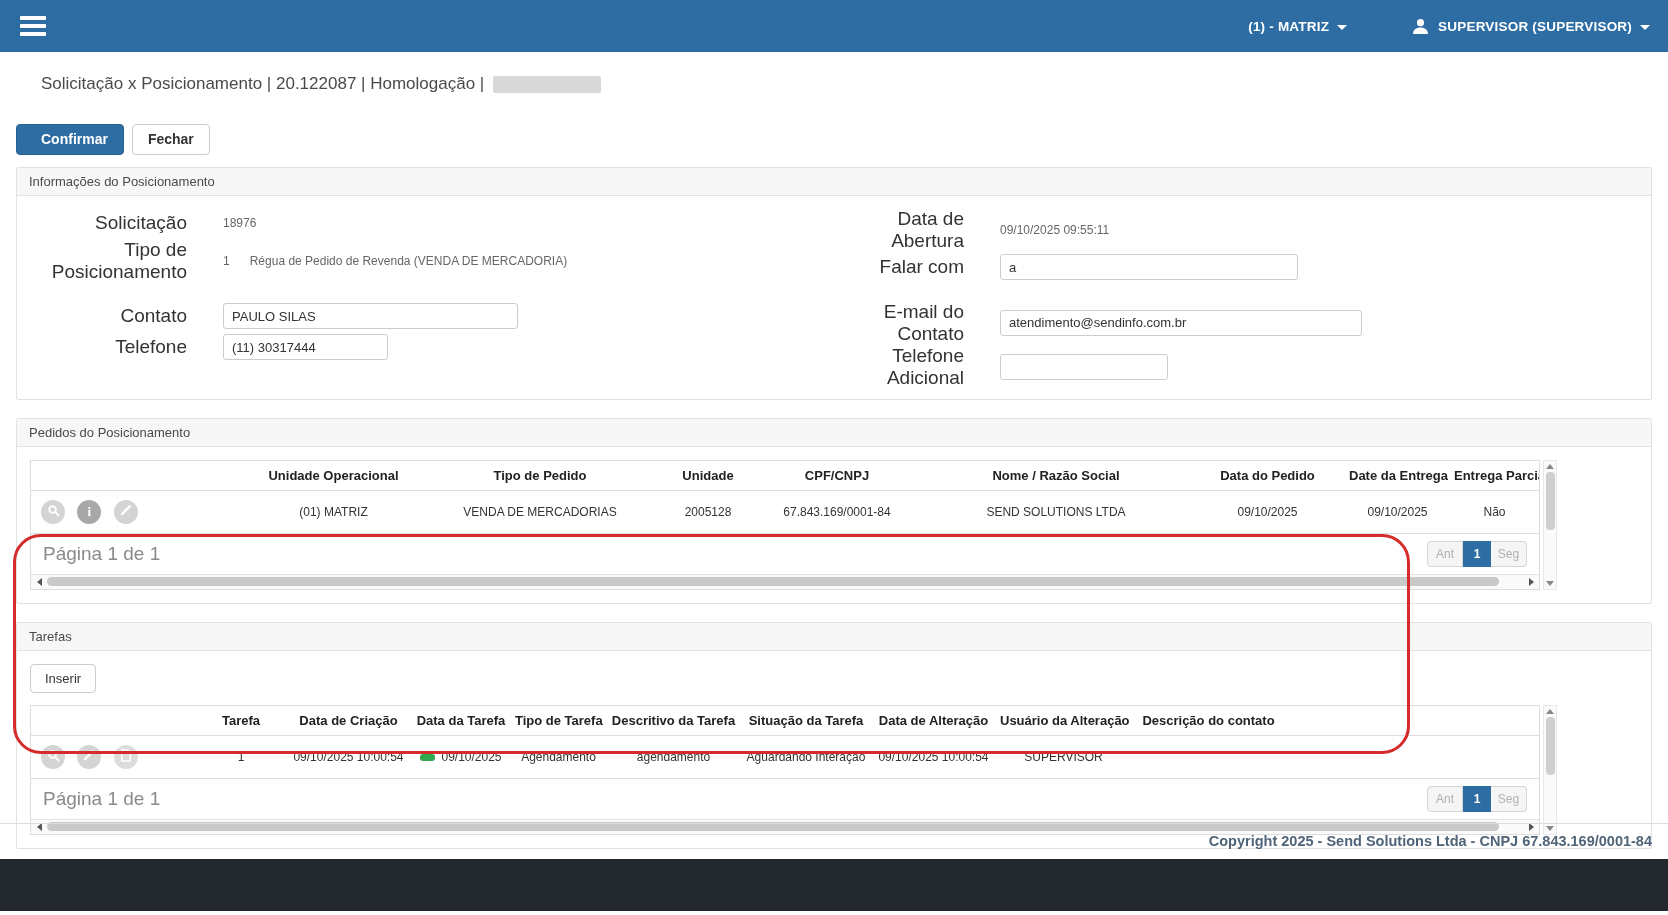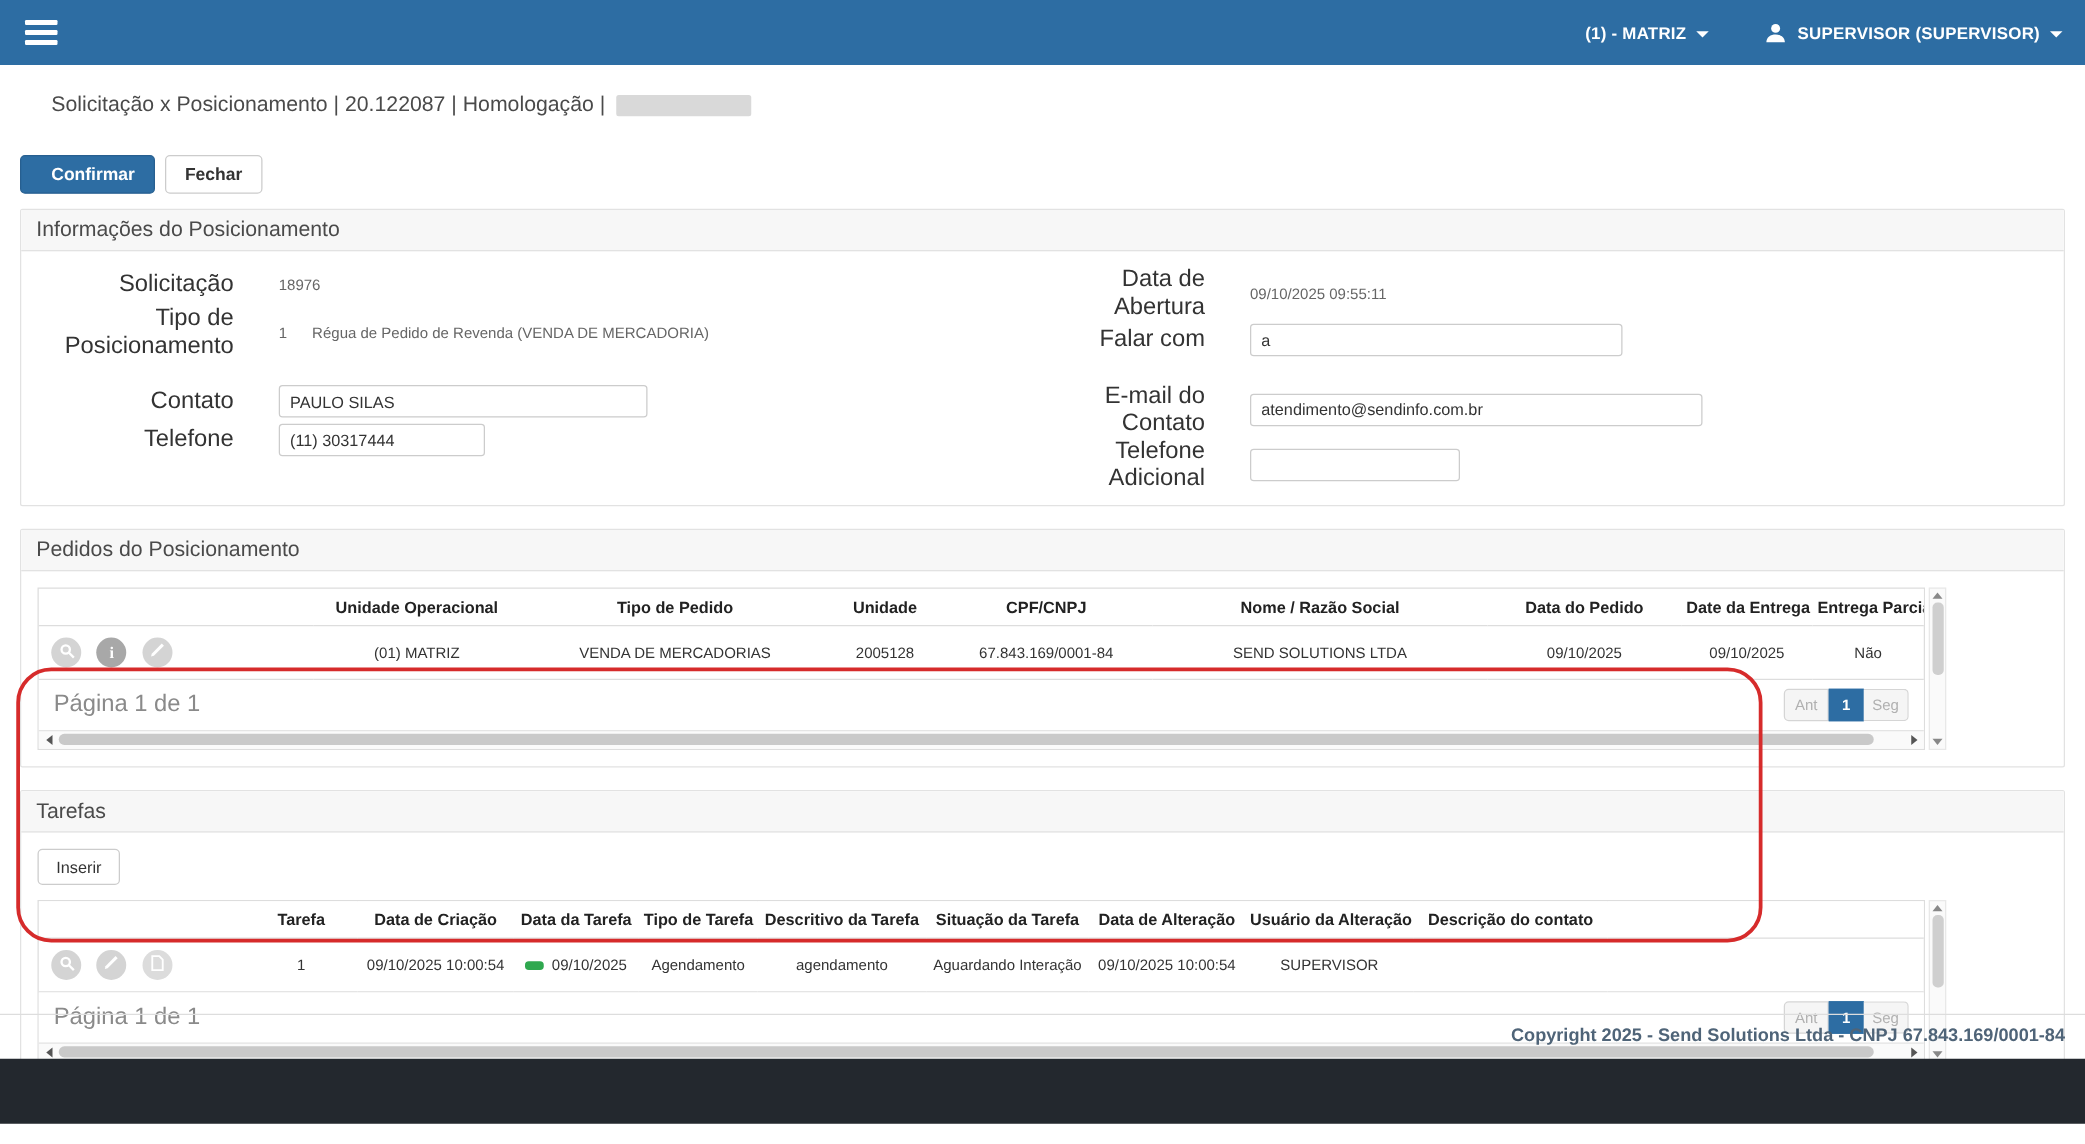--- a/index.html
+++ b/index.html
@@ -12,37 +12,37 @@
   }
   .page { position: relative; width: 1668px; height: 915px; background:#fff; }
 
   
   .topbar {
     height: 52px; background: #2d6da3; display: flex; align-items: center;
     justify-content: space-between; padding: 0 18px;
   }
   .hamburger { background: transparent; border: none; cursor: pointer; padding: 4px 2px; }
   .hamburger .bar { display: block; width: 26px; height: 4px; background: #fff; margin: 4px 0; border-radius: 1px; }
-  .topbar-right { display: flex; align-items: center; gap: 44px; }
+  .topbar-right { display: flex; align-items: center; gap: 64px; }
   .tb-item { display: flex; align-items: center; gap: 8px; color: #fff; font-size: 13.5px; font-weight: 700; cursor: pointer; letter-spacing: .2px; }
   .caret { width: 0; height: 0; border-left: 5px solid transparent; border-right: 5px solid transparent; border-top: 5px solid #fff; margin-top: 2px; }
 
   
   .breadcrumb { padding: 22px 16px 6px; font-size: 17px; color: #4a4a4a; display: flex; align-items: center; margin-left: 25px; }
   .redacted { display: inline-block; width: 108px; height: 17px; background: #d9d9d9; margin-left: 9px; border-radius: 2px; }
 
   
   .actions { padding: 24px 16px 12px; display: flex; gap: 8px; }
   .btn { font-family: inherit; font-size: 14px; font-weight: 700; padding: 6px 15px; border-radius: 4px; cursor: pointer; line-height: 1.2; }
   .btn-primary { background: #2d6da3; border: 1px solid #275f90; color: #fff; padding-left: 24px; }
   .btn-default { background: #fff; border: 1px solid #ccc; color: #333; }
 
   
   .panel { margin: 0 16px 18px; border: 1px solid #e2e2e2; border-radius: 2px; background: #fff; }
-  .panel-title { background: #f7f7f7; border-bottom: 1px solid #e2e2e2; padding: 6px 12px; font-size: 17px; color: #4a4a4a; }
+  .panel-title { background: #f7f7f7; border-bottom: 1px solid #e2e2e2; padding: 6px 12px; font-size: 13px; color: #4a4a4a; }
 
   
   .info-body { padding: 12px 0 10px; display: grid; grid-template-columns: 1fr 1fr; }
   .field { display: flex; align-items: center; min-height: 31px; margin-bottom: 0; }
   .f-label { width: 170px; text-align: right; font-weight: 400; font-size: 19px; color: #333; flex: none; }
   .col-right .f-label { width: 130px; }
   .f-gap { margin-left: 36px; display: flex; align-items: center; }
   .static-val { font-size: 12px; color: #666; }
   .tipo-code { font-size: 12px; color: #666; margin-right: 20px; }
   .spacer { height: 18px; }
@@ -86,21 +86,21 @@
   .v-track { flex: 1; width: 9px; position: relative; margin: 3px 0; }
   .v-thumb { position: absolute; top: 0; left: 0; width: 9px; height: 55%; background: #cfcfcf; border-radius: 4px; }
 
   .inserir-row { margin-bottom: 12px; }
   .btn-inserir { background: #fff; border: 1px solid #ccc; border-radius: 4px; color: #333; font-size: 13px; font-family: inherit; padding: 6px 14px; cursor: pointer; }
 
   
   .annotation { position: absolute; left: 13px; top: 534px; width: 1397px; height: 220px; border: 3px solid #d62b2b; border-radius: 28px; pointer-events: none; }
 
   
-  .footer { position: absolute; left: 0; bottom: 16px; width: 100%; border-radius: 16px; }
+  .footer { position: absolute; left: 0; bottom: 4px; width: 100%; border-radius: 16px; }
   .footer-rule { border-top: 1px solid #ddd; }
   .copyright { text-align: right; padding: 9px 16px 10px; font-size: 14.5px; font-weight: 700; color: #4f6478; }
   .bottom-bar { height: 52px; background: #23282e; width: 100%; }
 </style>
 </head>
 <body>
 
 <div class="page">
 
   <header class="topbar">

